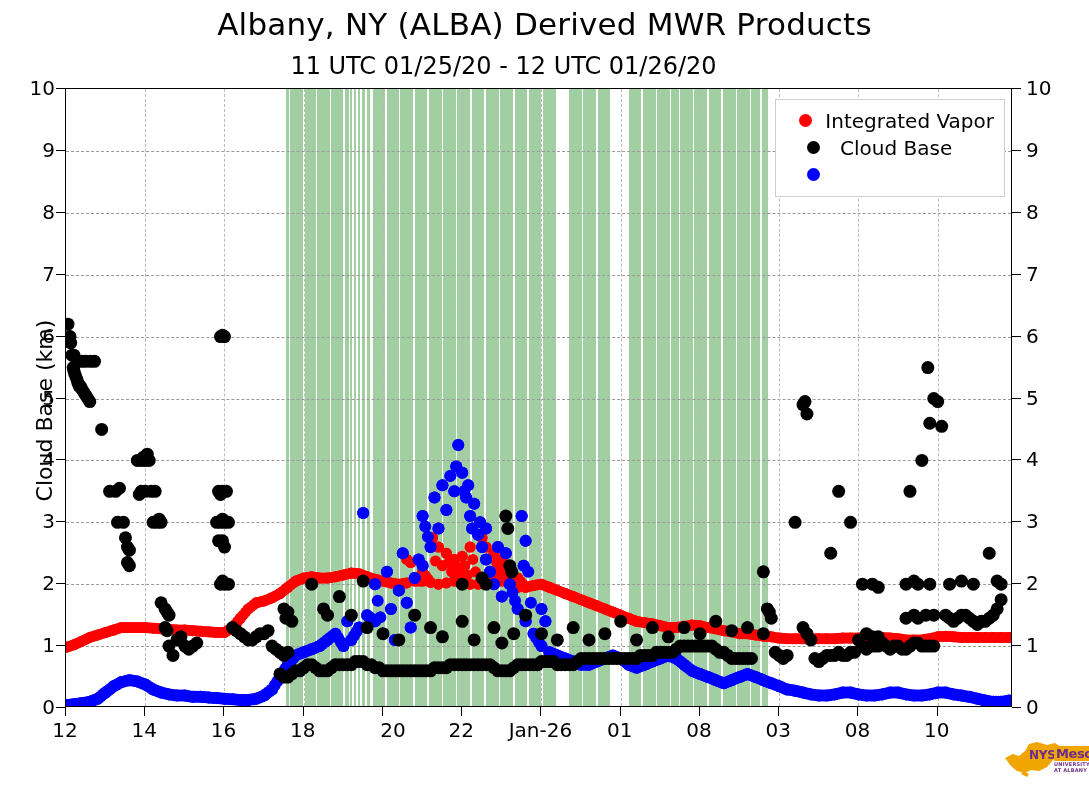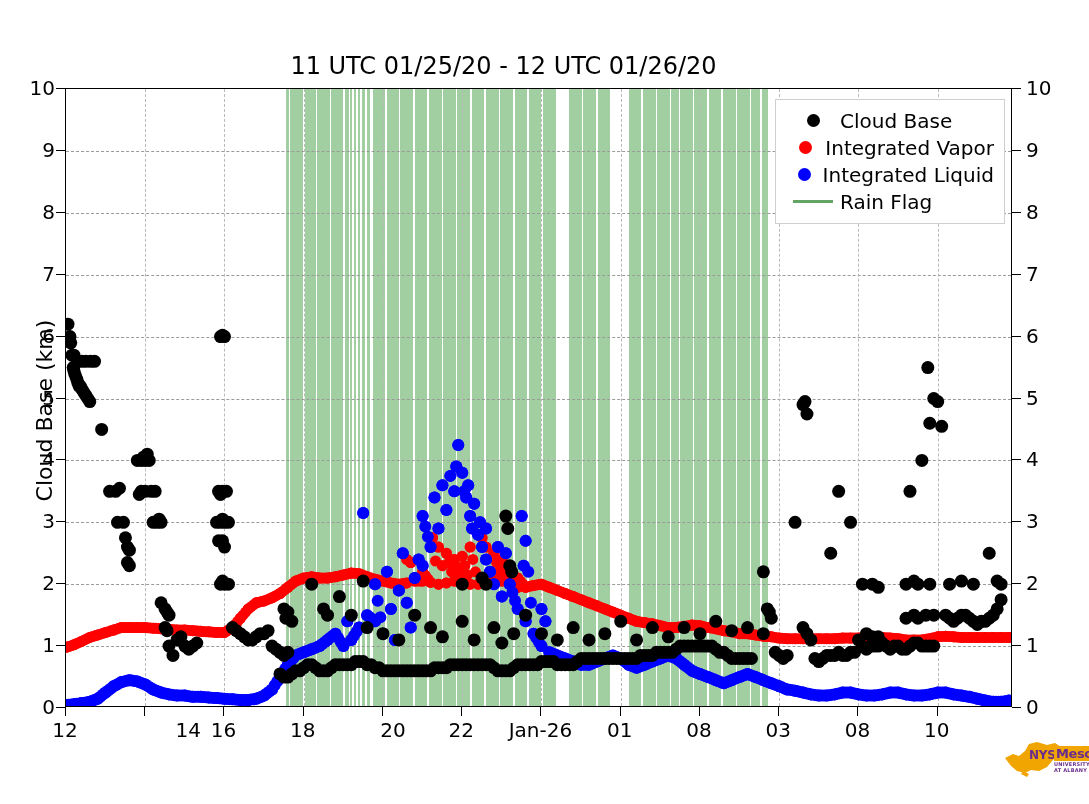--- a/index.html
+++ b/index.html
@@ -57,20 +57,21 @@
   .logo-txt2{position:absolute;left:51px;top:6px;font-size:13px;font-weight:bold;
              color:#6b2d8c;background:#f0a500;padding:0 2px;letter-spacing:-.4px;}
   .logo-sub{position:absolute;left:51px;top:21px;font-size:5px;font-weight:bold;
             color:#6b2d8c;letter-spacing:.2px;}
 </style>
 </head>
 <body>
 
 <div id="chart-root">
 
+  <div class="title">Albany, NY (ALBA) Derived MWR Products</div>
   <div class="subtitle">11 UTC 01/25/20 - 12 UTC 01/26/20</div>
 
   <div class="plot" id="plot-area">
     <div id="bands">
         <div class="band" style="left: 219.91px; width: 2.77364px;"></div>
         <div class="band" style="left: 224.269px; width: 12.6795px;"></div>
         <div class="band" style="left: 238.533px; width: 11.0946px;"></div>
         <div class="band" style="left: 251.213px; width: 12.6795px;"></div>
         <div class="band" style="left: 265.477px; width: 11.887px;"></div>
         <div class="band" style="left: 278.949px; width: 3.96234px;"></div>
@@ -1541,21 +1542,21 @@
       <div class="tick-r" style="top: 149.9px;"></div>
       <div class="lab-l" style="top: 149.9px;">9</div>
       <div class="lab-r" style="top: 149.9px;">9</div>
       <div class="tick-l" style="top: 88px;"></div>
       <div class="tick-r" style="top: 88px;"></div>
       <div class="lab-l" style="top: 88px;">10</div>
       <div class="lab-r" style="top: 88px;">10</div>
       <div class="tick-b" style="left: 65px;"></div>
       <div class="lab-b" style="left: 65px;">12</div>
       <div class="tick-b" style="left: 144.247px;"></div>
-      <div class="lab-b" style="left: 144.247px; margin-left: 44px;">14</div>
+      <div class="lab-b" style="left: 144.247px;">14</div>
       <div class="tick-b" style="left: 223.494px;"></div>
       <div class="lab-b" style="left: 223.494px;">16</div>
       <div class="tick-b" style="left: 302.741px;"></div>
       <div class="lab-b" style="left: 302.741px;">18</div>
       <div class="tick-b" style="left: 381.987px;"></div>
       <div class="lab-b" style="left: 393px;">20</div>
       <div class="tick-b" style="left: 461.234px;"></div>
       <div class="lab-b" style="left: 461.234px;">22</div>
       <div class="tick-b" style="left: 540.481px;"></div>
       <div class="lab-b" style="left: 540.481px;">Jan-26</div>
@@ -1570,41 +1571,34 @@
       <div class="tick-b" style="left: 936.715px;"></div>
       <div class="lab-b" style="left: 936.715px;">10</div>
     </div>
 
   <div class="ylabel-left">Cloud Base (km)</div>
 
 
   <div class="legend">
     <div class="lg-row">
       <span class="lg-mark">
+        <span class="dot" style="background:#ff0000"></span>
+        </span>
+      <span class="lg-text">Integrated Vapor</span>
+    </div>
+    <div class="lg-row">
+      <span class="lg-mark">
         <span class="dot" style="background:#000000"></span>
         </span>
       <span class="lg-text">Cloud Base</span>
     </div>
     <div class="lg-row">
       <span class="lg-mark">
-        <span class="dot" style="background:#ff0000"></span>
-        </span>
-      <span class="lg-text">Integrated Vapor</span>
-    </div>
-    <div class="lg-row">
-      <span class="lg-mark">
         <span class="dot" style="background:#0000ff"></span>
         </span>
-      <span class="lg-text">Integrated Liquid</span>
-    </div>
-    <div class="lg-row">
-      <span class="lg-mark">
-        <span class="ln"></span>
-        </span>
-      <span class="lg-text">Rain Flag</span>
     </div>
   </div>
 
   <div class="logo">
     <svg width="78" height="40" viewBox="0 0 78 40">
       <path d="M2 18 L10 14 L16 16 L22 11 L26 4 L34 2 L44 5 L52 3 L58 7 L56 14 L50 20 L44 27 L36 31 L28 30 L22 33 L14 31 L8 26 Z" fill="#f0a500"></path>
       <path d="M20 31 L26 34 L24 37 L18 34 Z" fill="#f0a500"></path>
     </svg>
     <div class="logo-txt1">NYS</div>
     <div class="logo-txt2">Mesonet</div>

